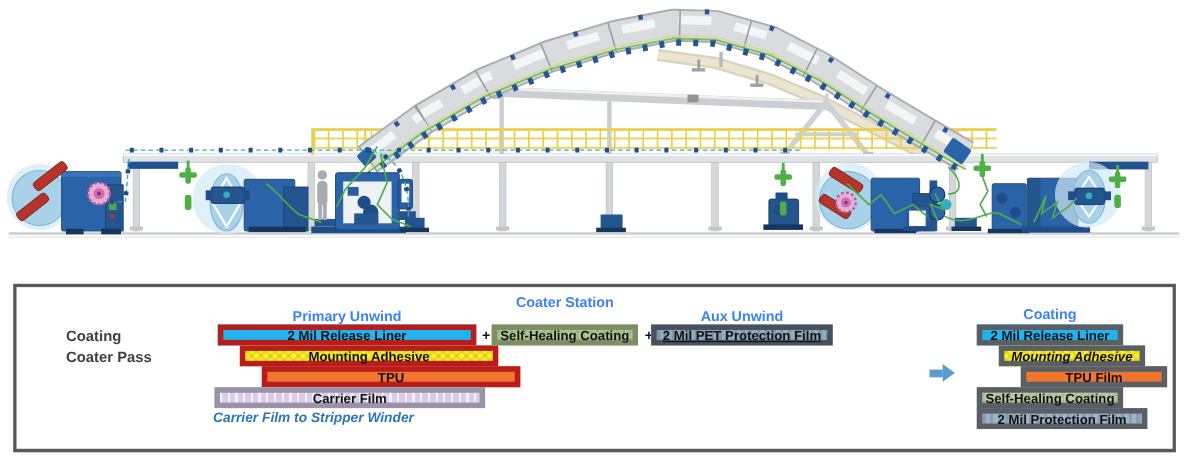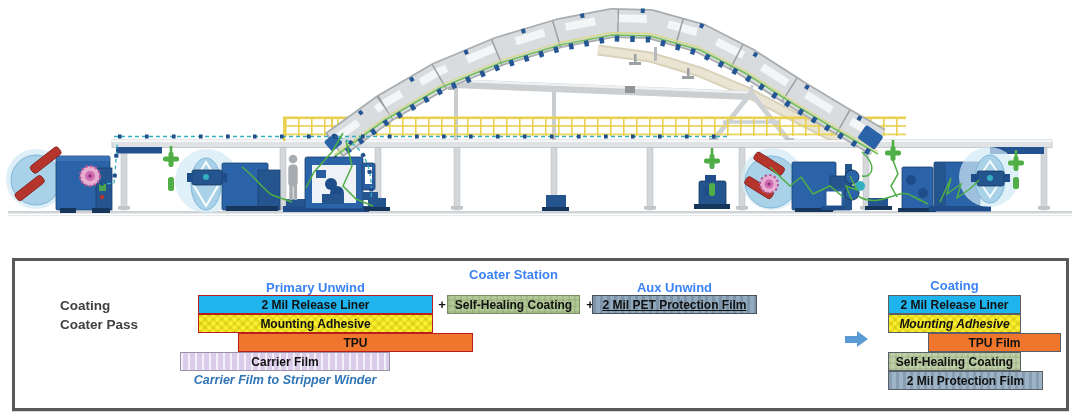--- a/index.html
+++ b/index.html
@@ -5,28 +5,28 @@
   html,body{margin:0;padding:0;background:#fff;}
   .app{position:relative;width:1081px;height:417px;background:#fff;overflow:hidden;
        font-family:"Liberation Sans",sans-serif;}
   .stage{position:absolute;left:0;top:0;width:1081px;height:252px;}
   
   .panel{position:absolute;left:12px;top:258px;width:1057px;height:153px;background:#fff;
          border:3px solid #57585a;box-sizing:border-box;box-shadow:0 1px 0 #d9d9d9;}
   .panel *{box-sizing:border-box;}
   .pass{position:absolute;left:45px;top:35px;color:#404040;font-weight:bold;font-size:13.5px;line-height:19px;}
   .hdr{position:absolute;color:#3b82f6;font-weight:bold;font-size:13px;text-align:center;white-space:nowrap;height:15px;line-height:15px;}
-  .layer{position:absolute;height:19px;border:1px solid #b91c1c;display:flex;align-items:center;justify-content:center;
+  .layer{position:absolute;height:19px;border:5px solid #b91c1c;display:flex;align-items:center;justify-content:center;
          font-weight:bold;font-size:12px;color:#111;white-space:nowrap;line-height:1;}
   .caption{position:absolute;color:#2e74b6;font-weight:bold;font-style:italic;font-size:12.5px;text-align:center;white-space:nowrap;}
   .plus{position:absolute;width:16px;height:19px;line-height:19px;text-align:center;font-weight:bold;font-size:13px;color:#111;}
   .c-cyan{background:#1fb4ee;}
   .c-yellow{background:#fbf12f;
     background-image:repeating-linear-gradient(45deg,rgba(190,170,0,.28) 0 2.5px,transparent 2.5px 6px),
-                     repeating-linear-gradient(135deg,rgba(190,170,0,.28) 0 2.5px,transparent 2.5px 6px);}
+                     repeating-linear-gradient(135deg,rgba(190,170,0,.28) 0 2.5px,transparent 2.5px 6px);margin-left:20px;}
   .c-orange{background:#f0762e;margin-left:40px;}
   .c-lavender{background:#dbcdea;border-color:#9a93a8;
     background-image:repeating-linear-gradient(90deg,rgba(255,255,255,.7) 0 2px,transparent 2px 7px);}
   .c-green{background:#b2c897;border-color:#7c8e66;
     background-image:repeating-linear-gradient(90deg,rgba(90,110,60,.14) 0 2px,transparent 2px 6px),
                      repeating-linear-gradient(0deg,rgba(90,110,60,.14) 0 2px,transparent 2px 6px);}
   .c-gray{background:#92aabe;border-color:#47525c;
     background-image:repeating-linear-gradient(90deg,rgba(50,70,95,.22) 0 3px,transparent 3px 7px);text-decoration:underline;}
   .c-green2{background:#bccfa6;border-color:#7c8e66;
     background-image:repeating-linear-gradient(90deg,rgba(90,110,60,.13) 0 2px,transparent 2px 6px),
@@ -275,21 +275,21 @@
 
     <div class="pass">
       <div>Coating</div>
       <div>Coater Pass</div>
     </div>
 
     <div class="hdr" style="left:183px;top:19px;width:235px">Primary Unwind</div>
     <div class="layer c-cyan" style="left:183px;top:34px;width:235px">2 Mil Release Liner</div>
     <div class="layer c-yellow" style="left:183px;top:53px;width:235px">Mounting Adhesive</div>
     <div class="layer c-orange" style="left:183px;top:72px;width:235px">TPU</div>
-    <div class="layer c-lavender" style="left:165px;top:91px;width:210px">Carrier Film</div>
+    <div class="layer c-lavender" style="left:180px;top:91px;width:246px">Carrier Film</div>
     <div class="caption" style="left:150px;top:112px;width:240px">Carrier Film to Stripper Winder</div>
 
     <div class="plus" style="left:419px;top:34px">+</div>
     <div class="hdr" style="left:420px;top:6px;width:157px">Coater Station</div>
     <div class="layer c-green" style="left:432px;top:34px;width:133px">Self-Healing Coating</div>
 
     <div class="plus" style="left:567px;top:34px">+</div>
     <div class="hdr" style="left:577px;top:19px;width:165px">Aux Unwind</div>
     <div class="layer c-gray" style="left:577px;top:34px;width:165px">2 Mil PET Protection Film</div>
 

